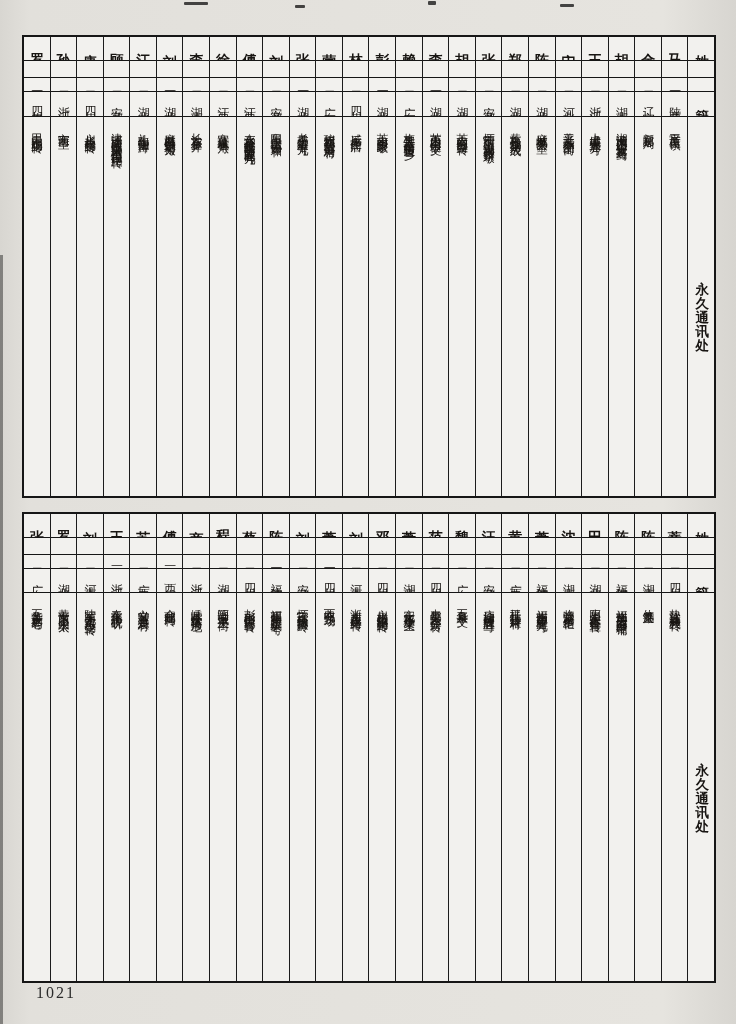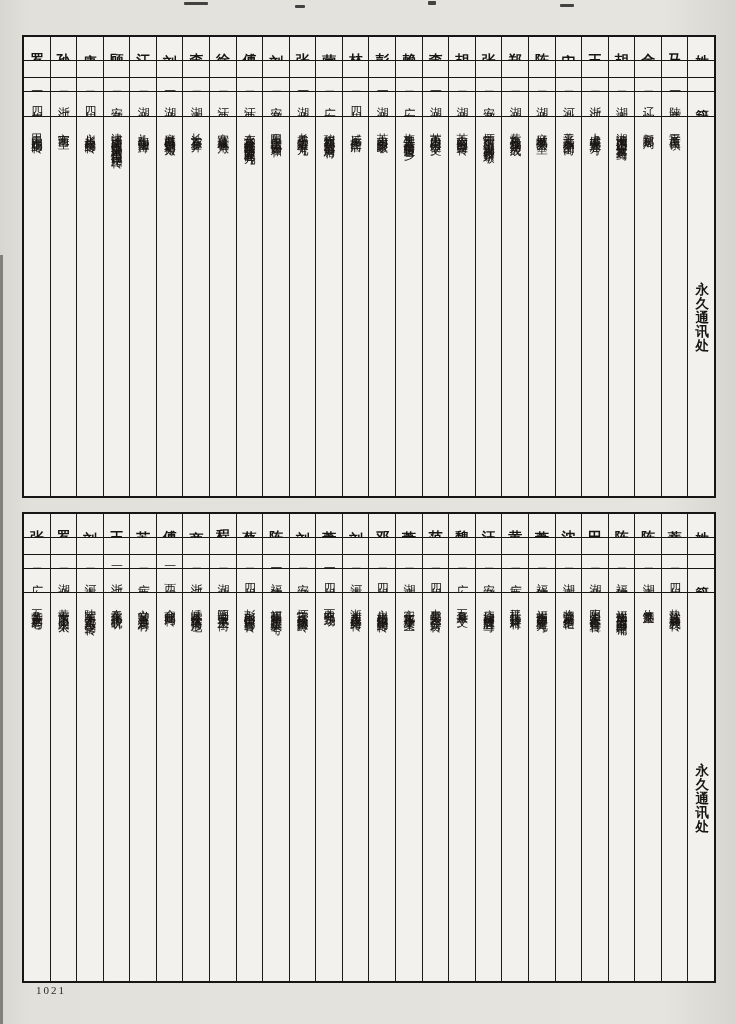--- a/index.html
+++ b/index.html
@@ -56,21 +56,21 @@
   .header-col .r-name .vtext,
   .header-col .r-alias .vtext,
   .header-col .r-age .vtext,
   .header-col .r-origin .vtext{
     font-size:13.5px;text-align:justify;text-align-last:justify;padding:6px 0;}
   .header-col .r-address .vtext{
     font-size:13.5px;letter-spacing:14px;
     text-align:center;text-align-last:center;padding:0;}
   .page-number{
     position:absolute;left:36px;top:984px;
-    font-size:11px;letter-spacing:2px;color:#2b2b2b;
+    font-size:16px;letter-spacing:2px;color:#2b2b2b;
   }
   
   .speck{position:absolute;background:#1a1a1a;border-radius:1px;opacity:.8;}
   .edge-line{position:absolute;left:0;top:255px;width:3px;height:769px;
     background:#3a3a38;opacity:.55;}
 </style>
 </head>
 <body>
 
 <div class="sheet">

